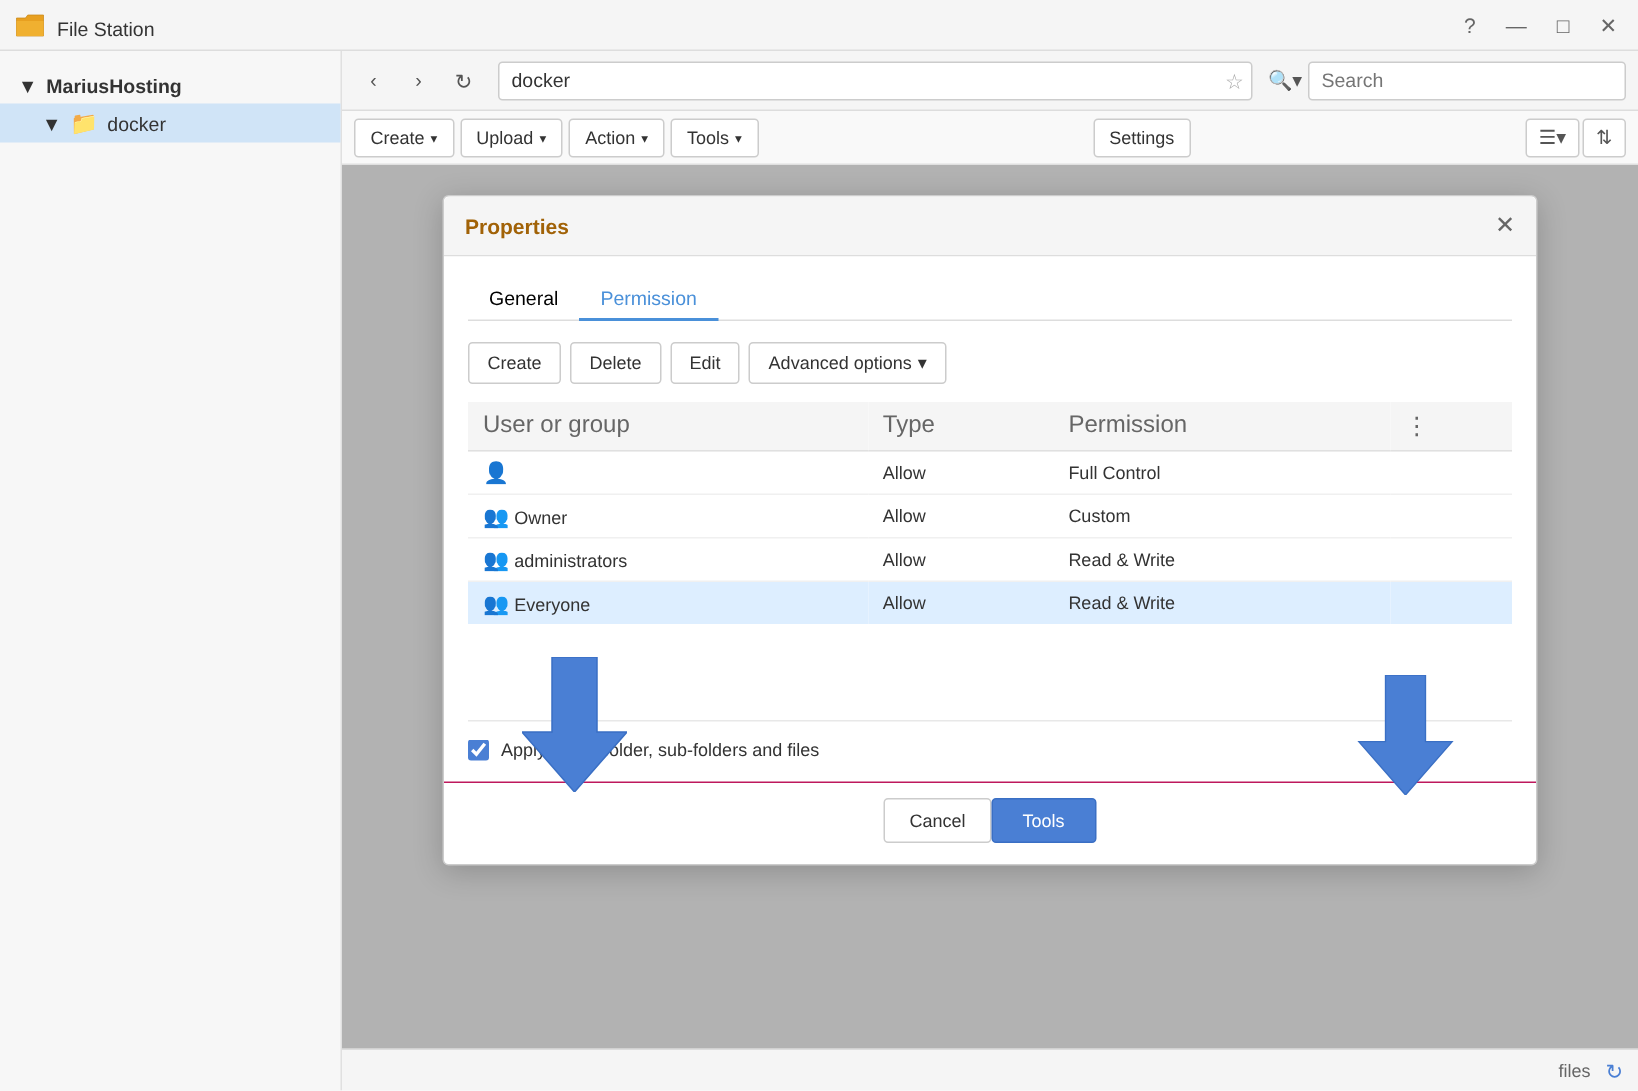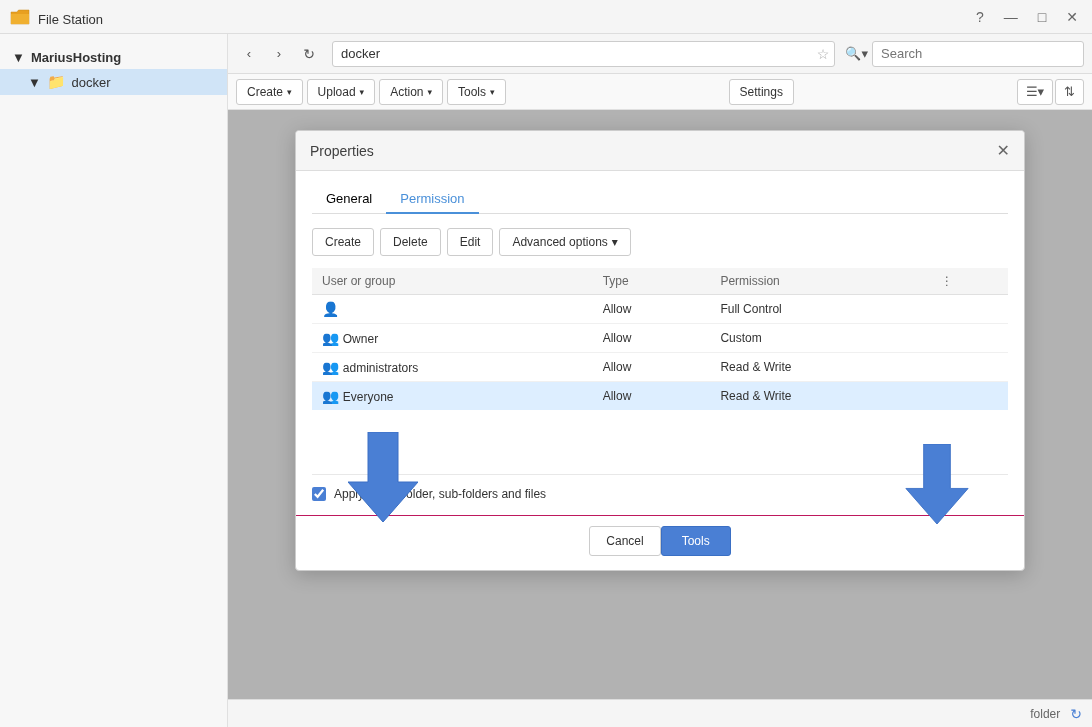--- a/index.html
+++ b/index.html
@@ -133,21 +133,21 @@
       box-shadow: 0 4px 20px rgba(0,0,0,0.2);
     }
     .modal-header {
       height: 40px;
       background: #f5f5f5;
       border-bottom: 1px solid #ddd;
       display: flex; align-items: center; justify-content: space-between;
       padding: 0 14px;
       border-radius: 4px 4px 0 0;
     }
-    .modal-title { font-size: 14px; font-weight: 400; color: #404040; }
+    .modal-title { font-size: 14px; font-weight: 700; color: #a16207; }
     .modal-close {
       background: none; border: none; cursor: pointer; color: #666;
       font-size: 16px; line-height: 1;
     }
     .modal-body { padding: 14px 16px; }
 
     
     .modal-tabs { display: flex; gap: 0; border-bottom: 1px solid #ddd; margin-bottom: 14px; }
     .modal-tab {
       padding: 6px 14px; font-size: 13px; cursor: pointer; color: #000000;
@@ -162,21 +162,21 @@
       height: 28px; padding: 0 12px;
       background: #fff; border: 1px solid #ccc; border-radius: 3px;
       font-size: 12px; color: #333; cursor: pointer;
       display: flex; align-items: center; gap: 4px;
     }
 
     
     .perm-table { width: 100%; border-collapse: collapse; }
     .perm-table thead tr { background: #f5f5f5; }
     .perm-table th {
-      padding: 6px 10px; text-align: left; font-size: 12px;
+      padding: 6px 10px; text-align: left; font-size: 16px;
       color: #666; font-weight: 400; border-bottom: 1px solid #e0e0e0;
     }
     .perm-table td {
       padding: 6px 10px; font-size: 12px; color: #333;
       border-bottom: 1px solid #f0f0f0;
     }
     .perm-table tr:last-child td { border-bottom: none; }
     .perm-table tr.selected td { background: #ddeeff; }
     .user-icon { color: #555; font-size: 14px; }
 
@@ -402,17 +402,17 @@
 
           <div class="modal-actions">
             <button class="btn-cancel">Cancel</button>
             <button class="btn-save">Tools</button>
           </div>
         </div>
       </div>
     </div>
 
     <div class="status-bar">
-      <span>folder</span>
+      <span>files</span>
       <button class="refresh-status-btn">↻</button>
     </div>
   </div>
 </div>
 
 </body></html>

